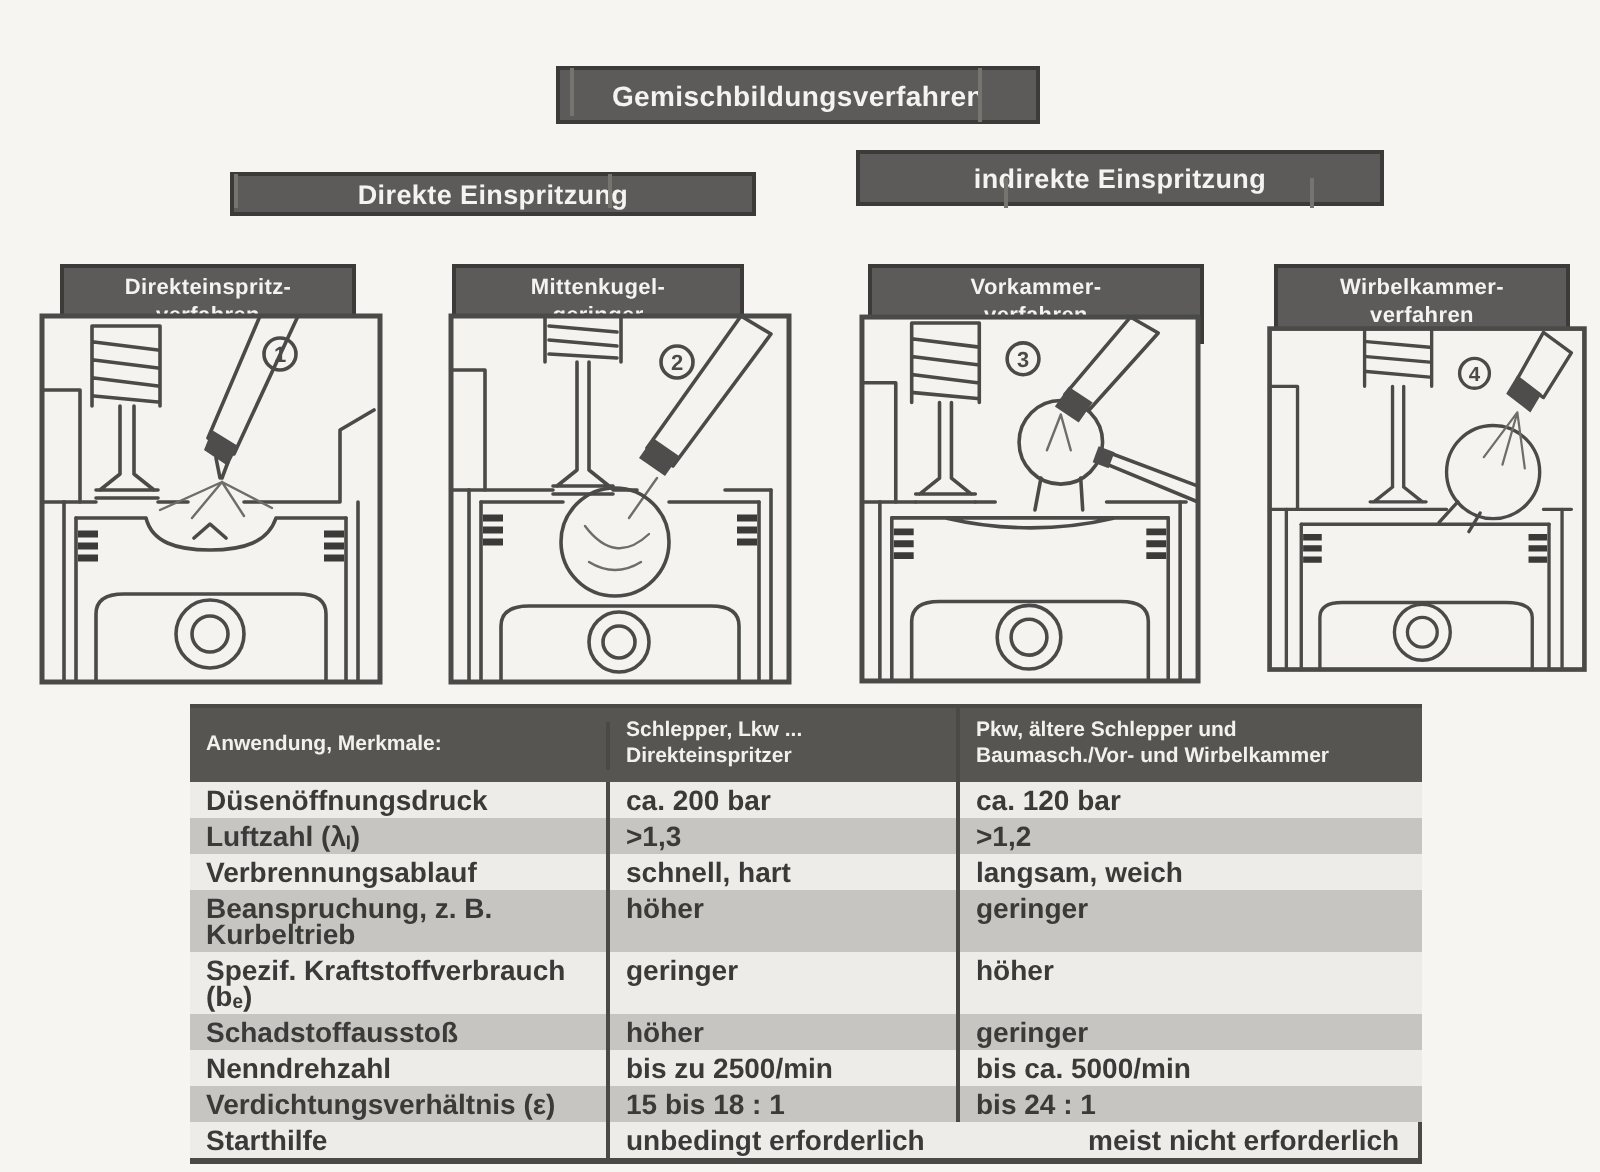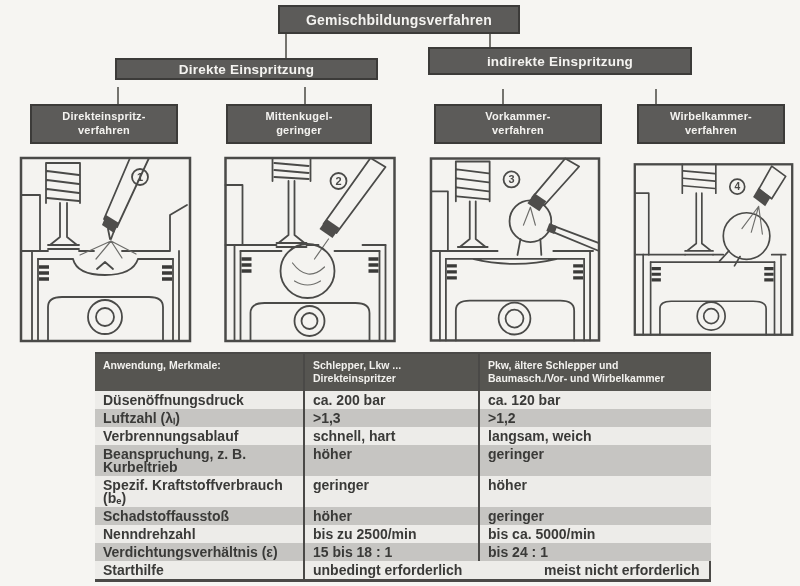--- a/index.html
+++ b/index.html
@@ -8,20 +8,21 @@
     background:#f6f5f2; overflow:hidden;
     font-family:"Liberation Sans", sans-serif;
   }
   
   .nbox {
     position:absolute; box-sizing:border-box;
     background:#5c5b59; border:2px solid #3c3b39;
     color:#f4f3f0; font-weight:bold; text-align:center;
     display:flex; align-items:center; justify-content:center;
     letter-spacing:.2px;
+    margin-top:28px;
   }
   .root { left:278px; top:5px;  width:242px; height:29px; font-size:14px; }
   .l2a  { left:115px; top:58px; width:263px; height:22px; font-size:13.5px; }
   .l2b  { left:428px; top:47px; width:264px; height:28px; font-size:13.5px; }
   .l3   { top:104px; height:40px; font-size:11px; line-height:1.25; }
   .l3 span { white-space:pre-line; }
   .conn { position:absolute; width:2px; background:#75746f; }
 
   .panel { position:absolute; top:155px; height:190px; }
   .panel svg { width:100%; height:100%; display:block; }
@@ -31,21 +32,21 @@
   .rg  { fill:none; stroke:#3a3a38; stroke-width:3.4; }
   .fl  { fill:#4e4d4b; stroke:none; }
   .num { font:700 11px "Liberation Sans",sans-serif; fill:#4a4a48; text-anchor:middle; }
 
   
   .dtable {
     position:absolute; left:95px; top:352px; width:616px;
     border-top:2px solid #4a4947; border-bottom:3px solid #4a4947;
     font-weight:700; color:#3a3a38;
   }
-  .thead { display:flex; background:#565551; color:#f2f1ee; }
+  .thead { display:flex; background:#565551; color:#f2f1ee;align-items:center; }
   .th { box-sizing:border-box; padding:5px 8px 6px 8px; font-size:10.5px;
         line-height:13px; white-space:pre-line; }
   .tbody .row { display:flex; }
   .tbody .row:nth-child(odd)  { background:#edecE9; }
   .tbody .row:nth-child(even) { background:#c6c5c2; }
   .td { box-sizing:border-box; padding:3px 8px 2px 8px; font-size:14px; line-height:13px; }
   .c1 { width:210px; border-right:2px solid #4a4947; }
   .c2 { width:175px; border-right:2px solid #4a4947; }
   .c3 { width:231px; }
 </style>

